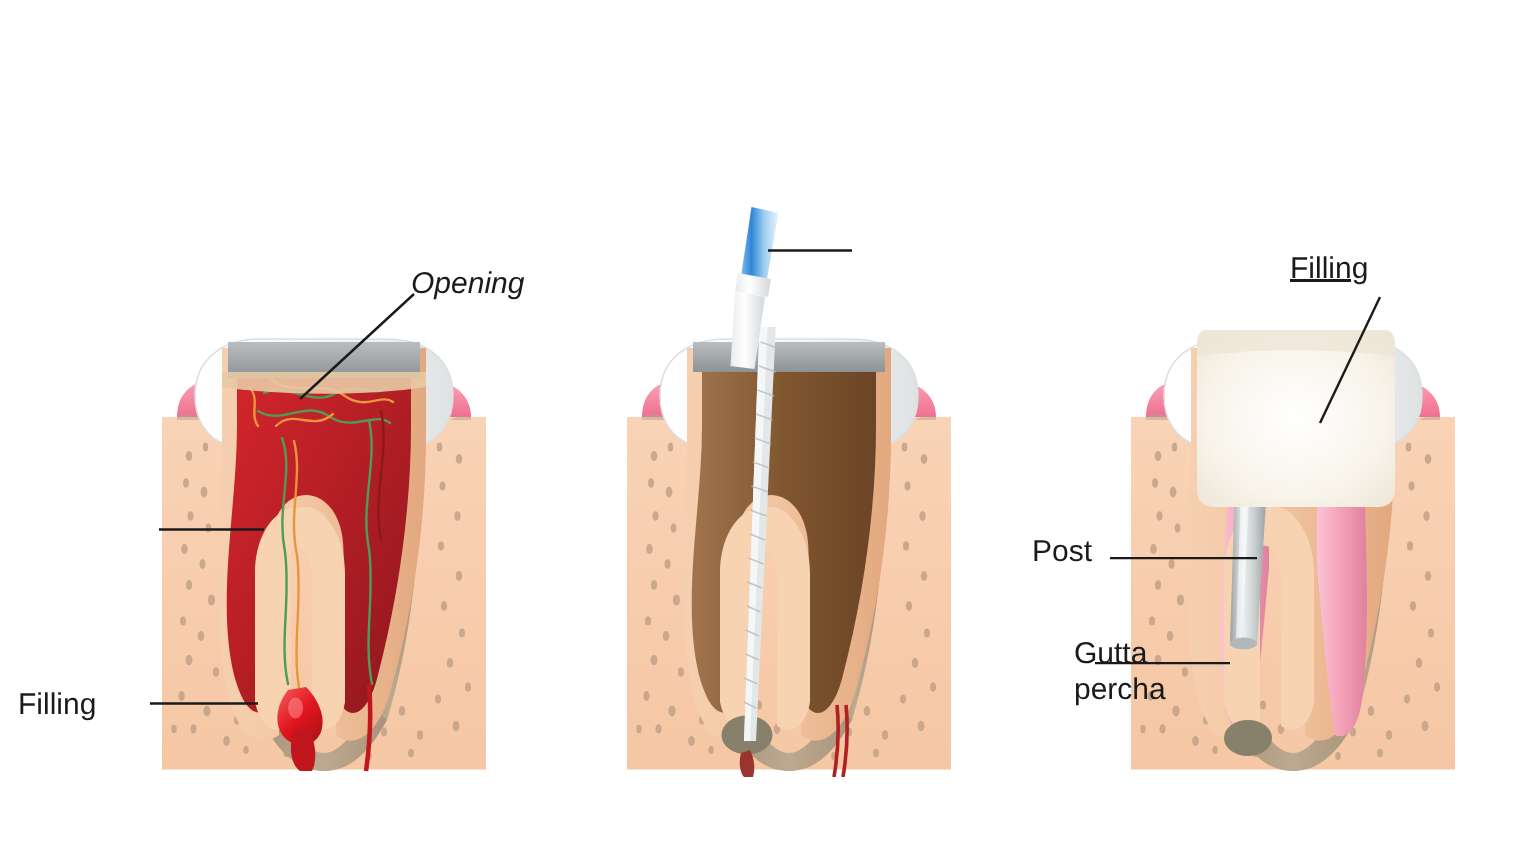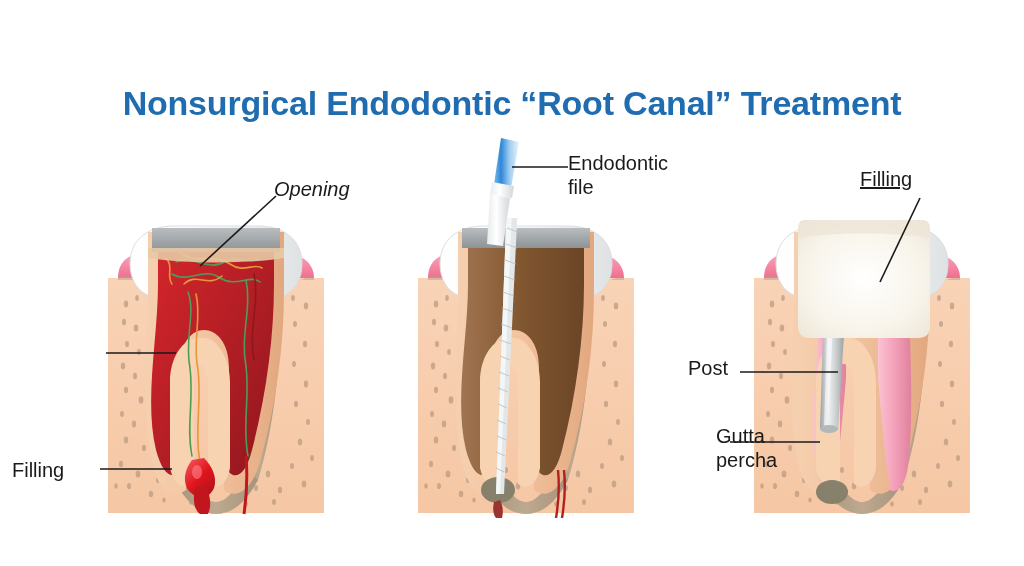--- a/index.html
+++ b/index.html
@@ -44,21 +44,20 @@
     white-space: pre-line;
   }
   svg { display: block; }
   .panel { position: absolute; }
 </style>
 </head>
 <body>
 
 <div id="stage">
 
-  <div class="title">Nonsurgical Endodontic “Root Canal” Treatment</div>
 
   <div class="panel" style="left:96px; top:218px; width:240px; height:300px;">
     <svg width="240" height="300" viewBox="0 0 240 300">
       <defs>
         <linearGradient id="L_bone" x1="0" y1="0" x2="0" y2="1">
           <stop offset="0%" stop-color="#f9d3b6"></stop>
             <stop offset="100%" stop-color="#f5c7a4"></stop>
         </linearGradient>
         <linearGradient id="L_perio" x1="0" y1="0" x2="1" y2="0">
           <stop offset="0%" stop-color="#a8937c"></stop>
@@ -356,22 +355,20 @@
         <stop offset="0%" stop-color="#e7ebec"></stop>
           <stop offset="40%" stop-color="#ffffff"></stop>
           <stop offset="100%" stop-color="#d2d7d9"></stop>
       </linearGradient>
     </defs>
     <path d="M31 2 L49 6 L41 52 L24 48 Z" fill="url(#F_blue)"></path>
     <path d="M22 46 L44 50 L42 62 L20 58 Z" fill="url(#F_white)"></path>
     <path d="M20 58 L40 62 L33 110 L17 108 Z" fill="url(#F_white)"></path>
   </svg>
 
-  <div class="label" style="left:568px; top:152px;">Endodontic
-file</div>
   <svg class="panel" style="left:512px; top:162px;" width="58" height="10" viewBox="0 0 58 10">
     <line x1="0" y1="5" x2="56" y2="5" stroke="#1a1a1a" stroke-width="1.6"></line>
   </svg>
 
   <div class="panel" style="left:742px; top:218px; width:240px; height:300px;">
     <svg width="240" height="300" viewBox="0 0 240 300">
       <defs>
         <linearGradient id="R_gutta" x1="0" y1="0" x2="1" y2="0">
           <stop offset="0%" stop-color="#fbc3d3"></stop>
             <stop offset="45%" stop-color="#f4a3bb"></stop>

